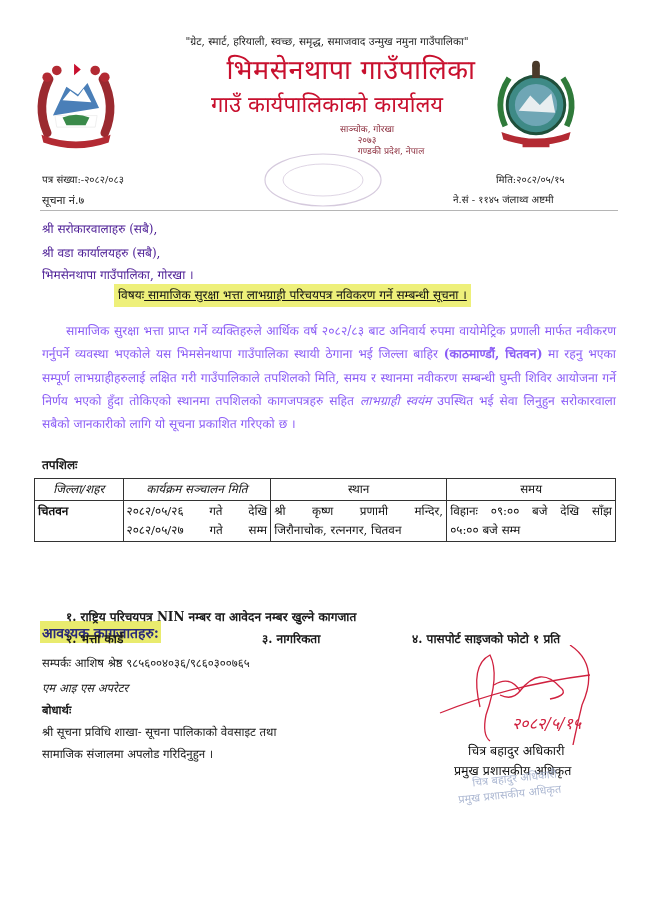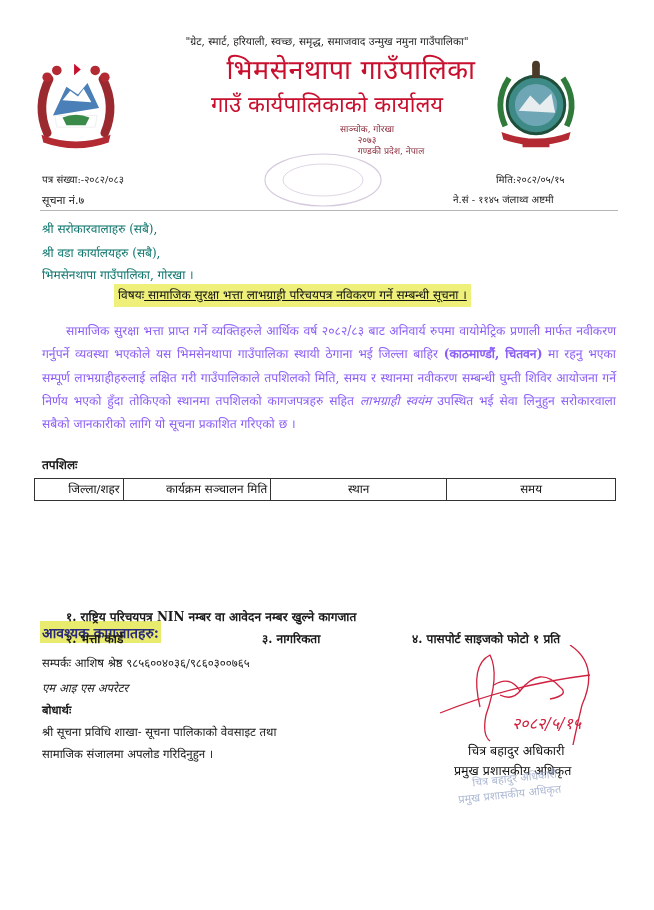--- a/index.html
+++ b/index.html
@@ -24,21 +24,21 @@
 
   
   .ref { font-size: 10px; color: #222; }
   .ref-left1 { top: 172px; left: 42px; }
   .ref-left2 { top: 192px; left: 42px; font-size: 11px; }
   .ref-right1 { top: 172px; left: 496px; }
   .ref-right2 { top: 192px; left: 453px; }
   .hr { top: 210px; left: 40px; width: 578px; height: 1px; background: #b5b5b5; }
 
   
-  .rcpt { left: 42px; font-size: 12px; color: #0f766e; }
+  .rcpt { left: 42px; font-size: 12px; color: #4c1d95; }
   .rcpt1 { top: 220px; } .rcpt2 { top: 244px; } .rcpt3 { top: 266px; }
 
   .subject {
     top: 284px; left: 114px; height: 21px; padding: 2px 4px 0 4px;
     background: #eef07a; font-size: 12px; color: #111;
   }
   .subject .u { text-decoration: underline; }
 
   .body-text {
     top: 320px; left: 42px; width: 574px; font-size: 12.2px; line-height: 23.3px;
@@ -51,21 +51,21 @@
 
   
   table.sched {
     position: absolute; top: 478px; left: 34px; width: 582px;
     border-collapse: collapse; font-size: 11.8px; color: #111;
   }
   table.sched td, table.sched th {
     border: 1px solid #333; padding: 1px 3px; vertical-align: top; line-height: 19px;
   }
   table.sched th { font-weight: normal; text-align: center; }
-  table.sched th.left { text-align: right; }
+  table.sched th.left { text-align: center; font-style: italic; }
   .col1 { width: 68px; } .col2 { width: 118px; } .col3 { width: 142px; } .col4 { width: 136px; }
   .dist { font-weight: bold; }
   .just { text-align: justify; text-align-last: justify; }
 
   .req-title {
     top: 621px; left: 40px; padding: 2px 2px 1px 2px; background: #e9eb6e;
     font-size: 14px; font-weight: bold; color: #2a2a7a;
   }
   .req { font-size: 12px; color: #1a1a1a; font-weight: bold; }
   .req1 { top: 608px; left: 66px; }
@@ -147,20 +147,35 @@
 <div class="abs details-label">तपशिलः</div>
 
 <table class="sched">
   <tbody>
       <tr>
     <th class="col1 left">जिल्ला/शहर</th>
     <th class="col2 left">कार्यक्रम सञ्चालन मिति</th>
     <th class="col3">स्थान</th>
     <th class="col4">समय</th>
   </tr>
+  <tr>
+    <td class="dist">चितवन</td>
+    <td>
+      <div class="just">२०८२/०५/२६ गते देखि</div>
+      <div class="just">२०८२/०५/२७ गते सम्म</div>
+    </td>
+    <td>
+      <div class="just">श्री कृष्ण प्रणामी मन्दिर,</div>
+      <div>जिरौनाचोक, रत्ननगर, चितवन</div>
+    </td>
+    <td>
+      <div class="just">विहानः ०९:०० बजे देखि साँझ</div>
+      <div>०५:०० बजे सम्म</div>
+    </td>
+  </tr>
 </tbody>
   </table>
 
 <div class="abs req-title">आवश्यक कागजातहरु:</div>
 <div class="abs req req1">१. राष्ट्रिय परिचयपत्र NIN नम्बर वा आवेदन नम्बर खुल्ने कागजात</div>
 <div class="abs req req2">२. भत्ता कार्ड</div>
 <div class="abs req req3">३. नागरिकता</div>
 <div class="abs req req4">४. पासपोर्ट साइजको फोटो १ प्रति</div>
 
 <div class="abs contact">सम्पर्कः आशिष श्रेष्ठ ९८५६००४०३६/९८६०३००७६५</div>

